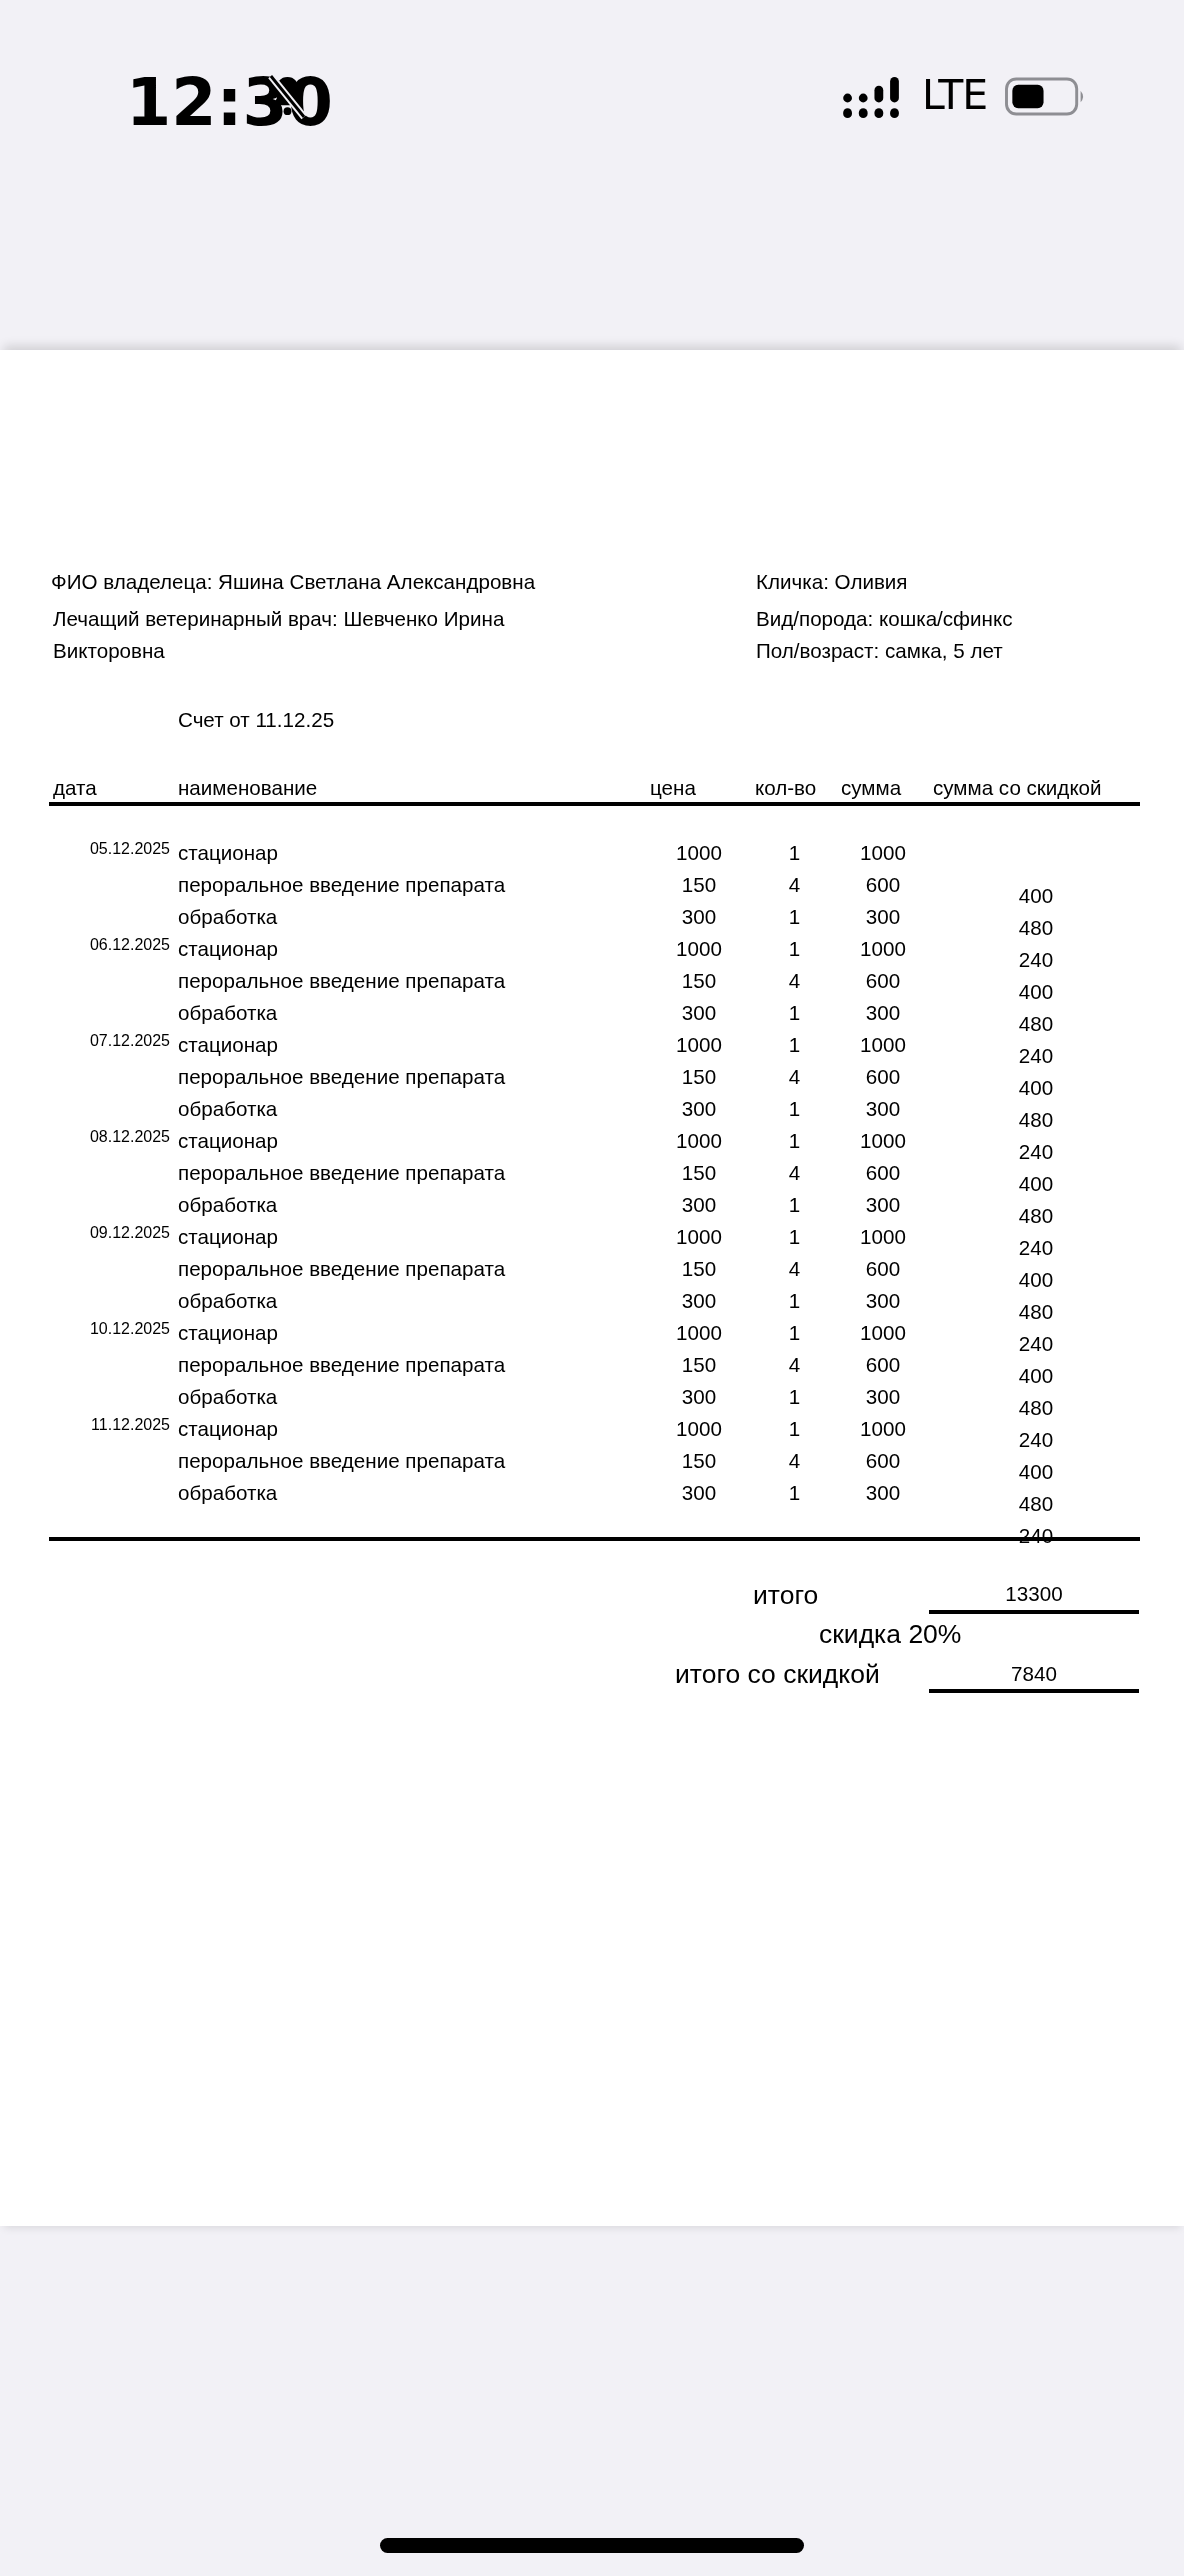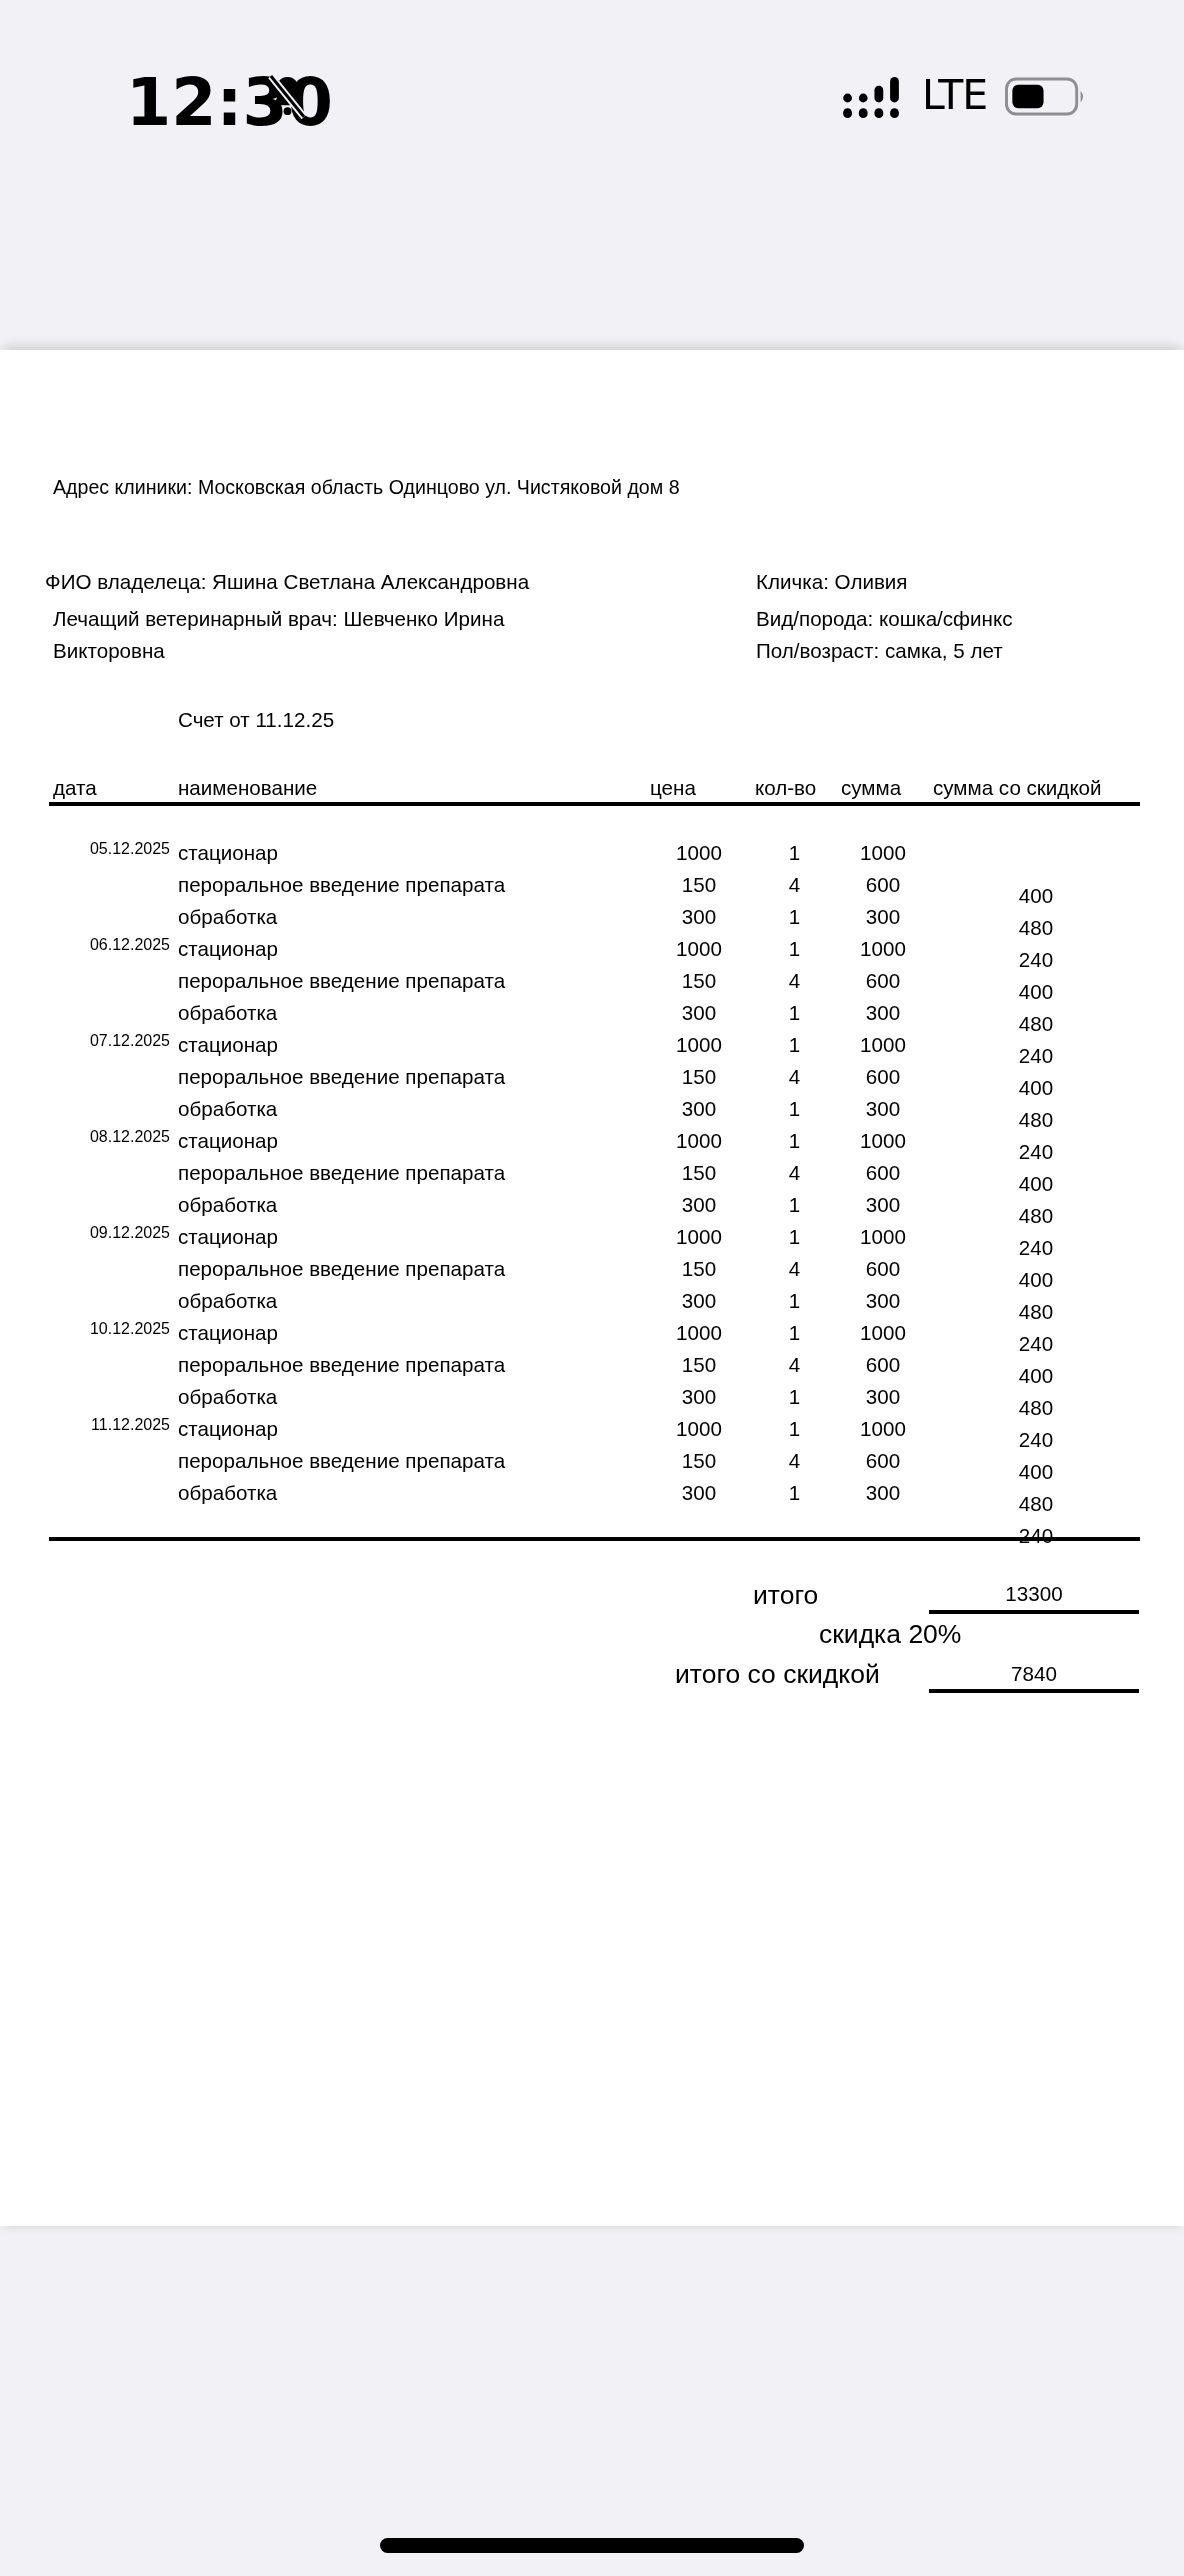--- a/index.html
+++ b/index.html
@@ -23,21 +23,21 @@
   }
   .battery { position: absolute; left: 1004px; top: 77px; width: 83px; height: 39px; }
 
   .paper {
     position: absolute; left: 0; top: 350px; width: 1185px; height: 1876px;
     background: #ffffff;
     box-shadow: 0 -7.9px 9.8px -3.9px rgba(0,0,0,0.14), 0 5.9px 7.9px -3.9px rgba(0,0,0,0.10);
   }
   .doc-text { position: absolute; font-size: 20.6px; white-space: nowrap; line-height: 1; }
   .addr { left: 53px; top: 128px; font-size: 19.6px; }
-  .owner { left: 45px; top: 222px; }
+  .owner { left: 51px; top: 222px; }
   .doctor { left: 53px; top: 259px; }
   .doctor2 { left: 53px; top: 291px; }
   .pet-name { left: 756px; top: 222px; }
   .pet-breed { left: 756px; top: 259px; }
   .pet-sex { left: 756px; top: 291px; }
   .invoice-title { left: 178px; top: 360px; }
 
   .thead { position: absolute; left: 0; top: 428px; width: 1185px; height: 23.6px; padding-left: 24px; }
   .th { position: absolute; font-size: 20.6px; white-space: nowrap; line-height: 1; top: 0; }
   .rule-head { position: absolute; left: 49px; top: 452px; width: 1091px; height: 3.9px; background: #000; }
@@ -86,21 +86,20 @@
   </svg>
   <div class="lte">LTE</div>
   <svg class="battery" viewBox="0 0 84 40">
     <rect x="2" y="2" width="72" height="36" rx="10" fill="none" stroke="#8e8e93" stroke-width="3"></rect>
     <rect x="8" y="8" width="32" height="24" rx="6" fill="#000"></rect>
     <path d="M78 14 q5 6 0 12 z" fill="#8e8e93"></path>
   </svg>
 </div>
 
 <div class="paper">
-  <div class="doc-text addr">Адрес клиники: Московская область Одинцово ул. Чистяковой дом 8</div>
   <div class="doc-text owner">ФИО владелеца: Яшина Светлана Александровна</div>
   <div class="doc-text doctor">Лечащий ветеринарный врач: Шевченко Ирина</div>
   <div class="doc-text doctor2">Викторовна</div>
   <div class="doc-text pet-name">Кличка: Оливия</div>
   <div class="doc-text pet-breed">Вид/порода: кошка/сфинкс</div>
   <div class="doc-text pet-sex">Пол/возраст: самка, 5 лет</div>
   <div class="doc-text invoice-title">Счет от 11.12.25</div>
 
   <div class="thead">
     <span class="th" style="left:53px">дата</span>

